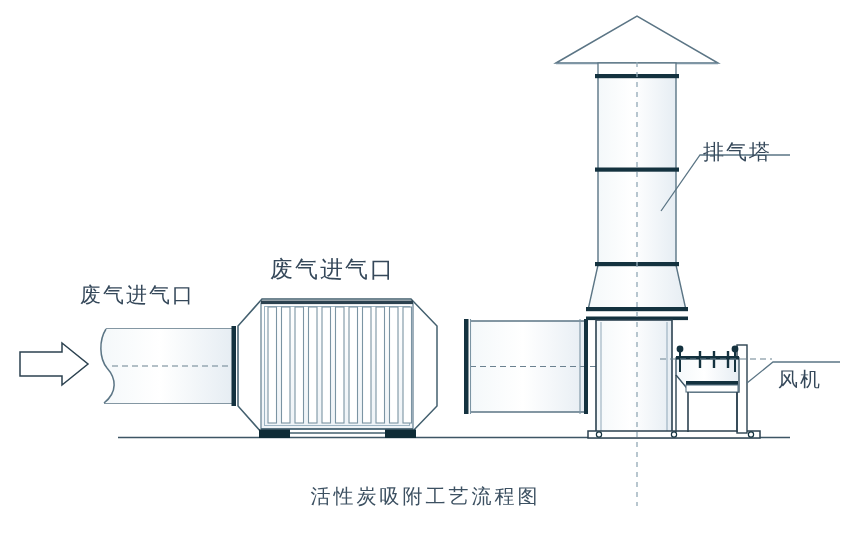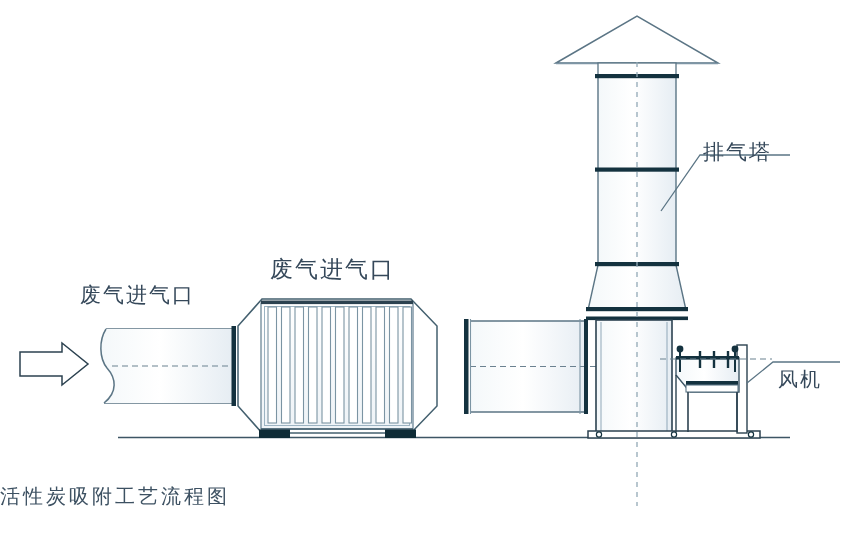--- a/index.html
+++ b/index.html
@@ -11,21 +11,21 @@
   .lbl{
     position:absolute;color:#35485a;white-space:nowrap;
     font-family:"DejaVu Sans","Liberation Sans",sans-serif;
     letter-spacing:2px;
   }
   #lbl-inlet-left{left:80px;top:281px;font-size:21px;}
   #lbl-inlet-box{left:270px;top:254px;font-size:23px;}
   #lbl-stack{left:703px;top:138px;font-size:21px;}
   #lbl-fan{left:778px;top:366px;font-size:20px;}
   #caption{
-    position:absolute;left:0;right:0;top:483px;text-align:left;
+    position:absolute;left:0;right:0;top:483px;text-align:center;
     font-size:20px;color:#3d5162;letter-spacing:3px;
   }
 </style>
 </head>
 <body>
 
 <div id="stage">
 
   <svg width="851" height="541" viewBox="0 0 851 541" style="position:absolute;left:0;top:0;">
 

